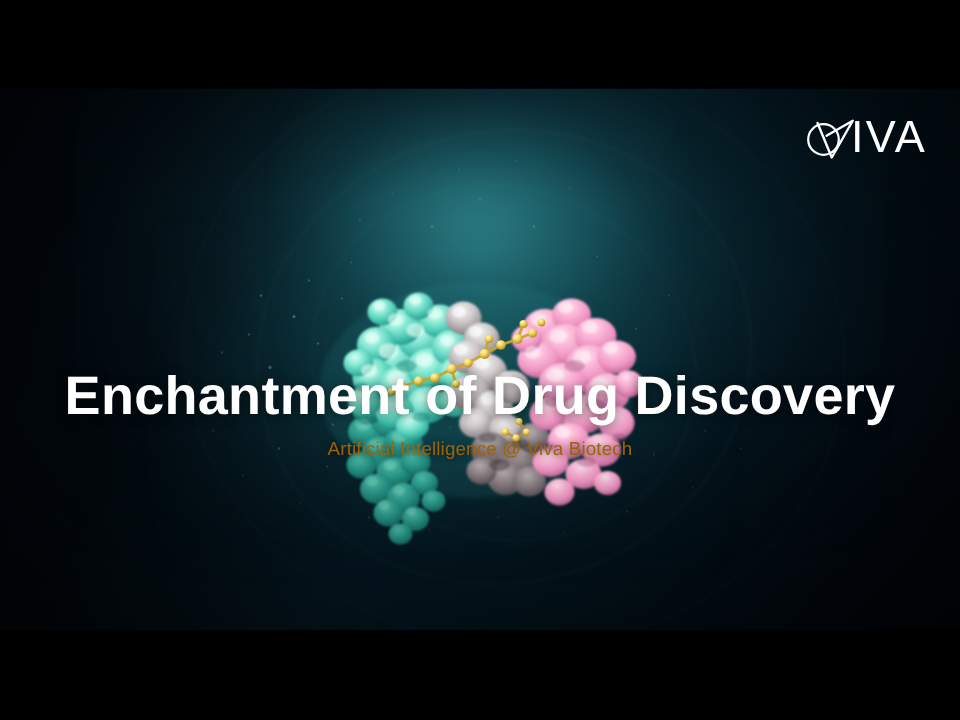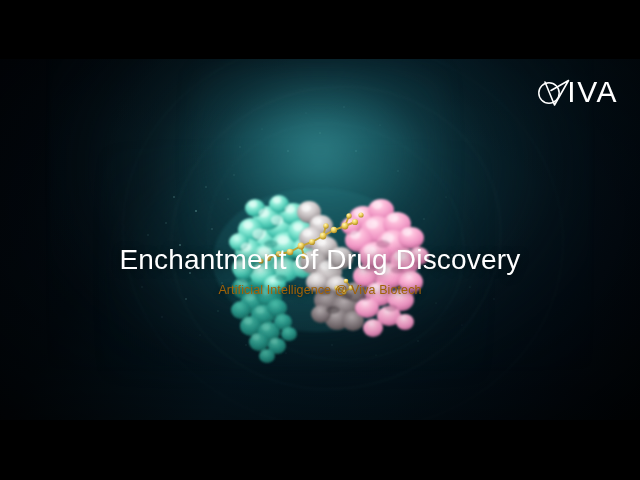--- a/index.html
+++ b/index.html
@@ -154,22 +154,22 @@
   #title-block {
     position: absolute;
     left: 0;
     top: 186px;
     width: 640px;
     text-align: center;
     z-index: 40;
   }
   #main-title {
     color: #ffffff;
-    font-size: 28px;
-    font-weight: 400;
+    font-size: 36px;
+    font-weight: 700;
     letter-spacing: 0.2px;
     line-height: 1.08;
     text-shadow: 0 1px 8px rgba(0,0,0,0.55);
     white-space: nowrap;
   }
   #subtitle {
     margin-top: 8px;
     color: #a16207;
     font-size: 12.5px;
     font-weight: 400;

